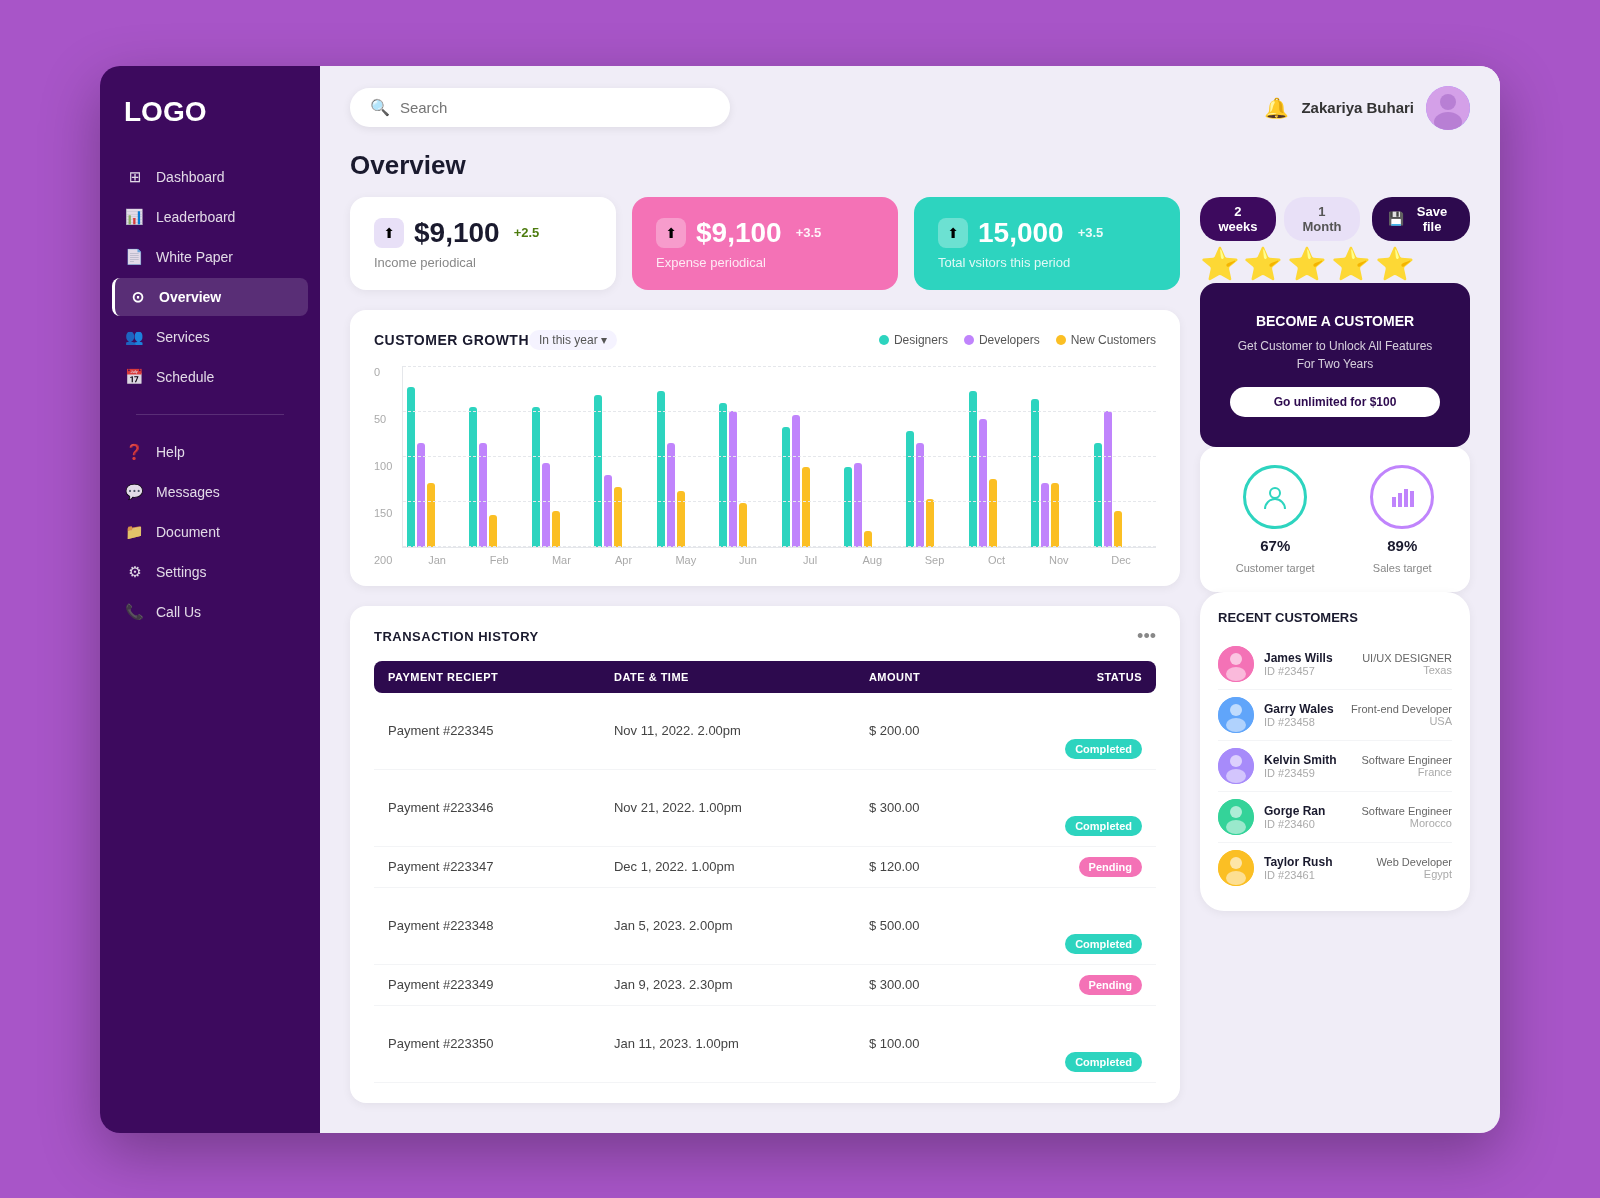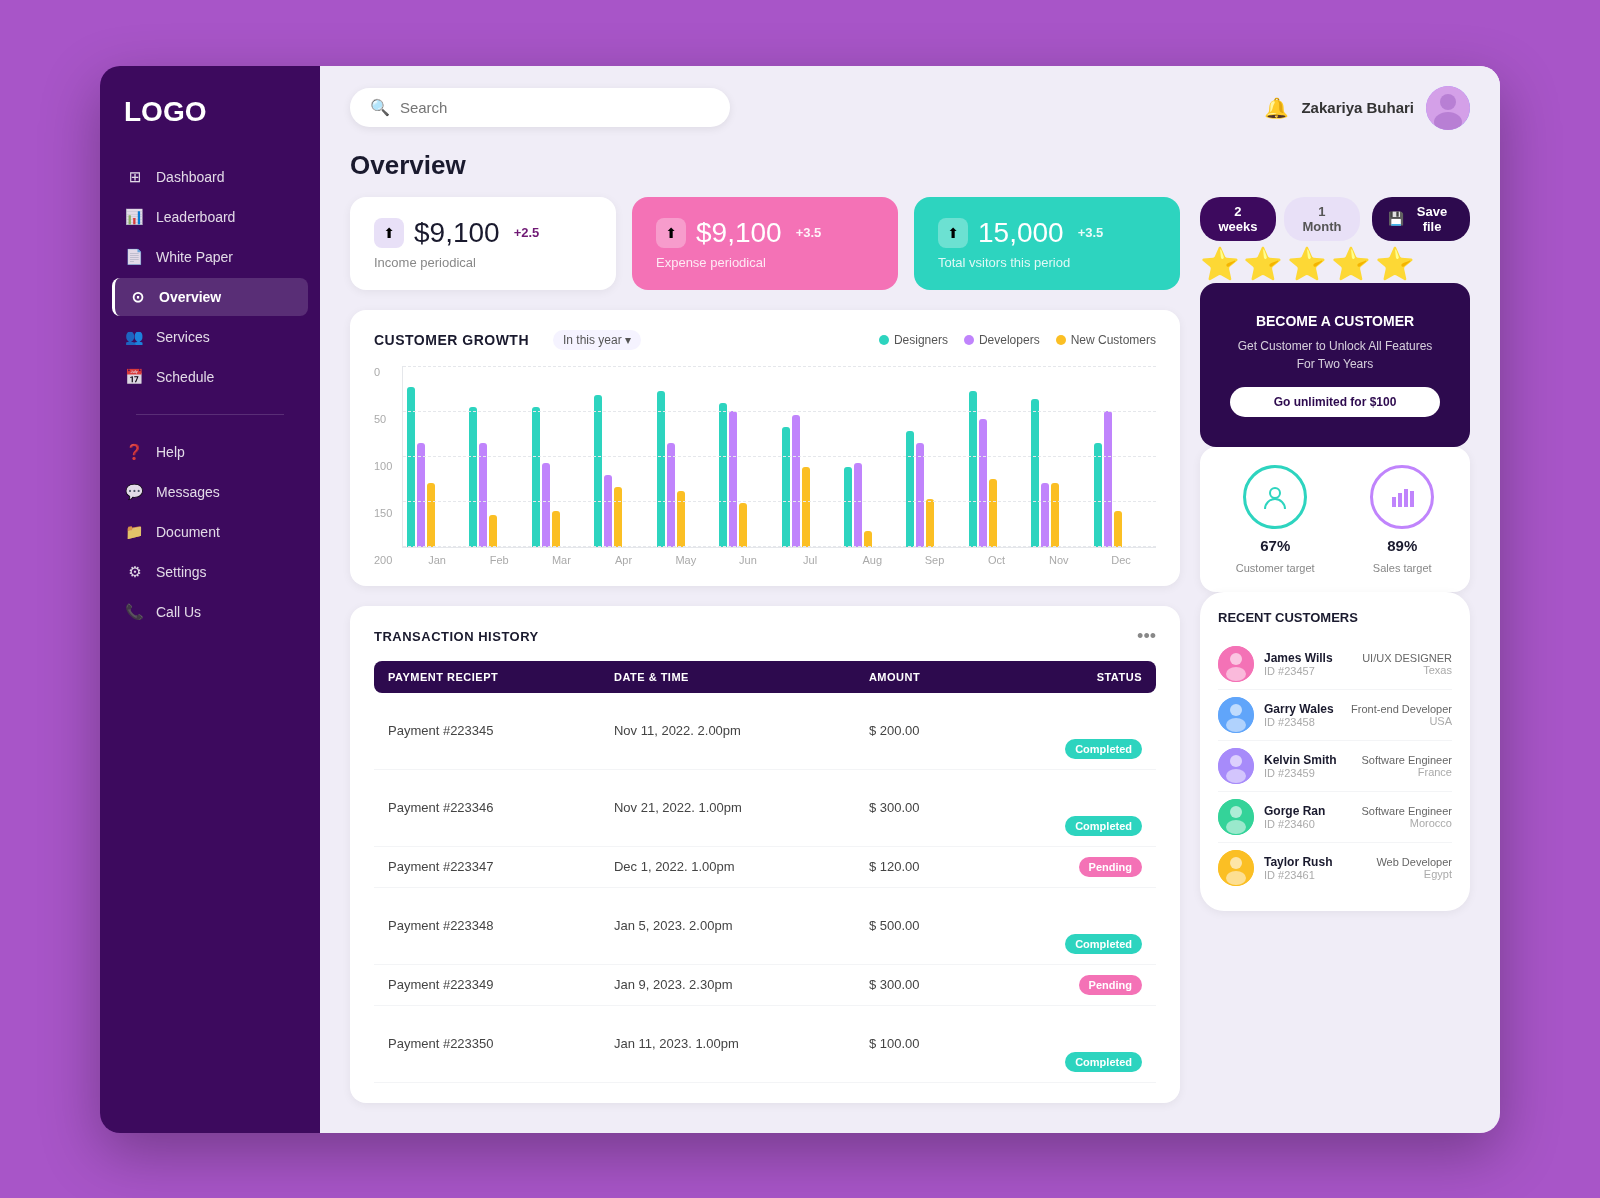--- a/index.html
+++ b/index.html
@@ -165,30 +165,30 @@
     .stat-up-icon {
       width: 30px; height: 30px;
       background: rgba(255,255,255,0.3);
       border-radius: 8px;
       display: flex; align-items: center; justify-content: center;
       font-size: 14px;
     }
     .stat-card.white .stat-up-icon { background: #e8e0f7; }
     .stat-value {
       font-size: 28px;
-      font-weight: 400;
+      font-weight: 700;
       color: #1a1a2e;
       text-align: right;
     }
     .stat-card.pink .stat-value,
     .stat-card.teal .stat-value { color: #fff; }
     .stat-change {
       font-size: 13px;
       font-weight: 600;
-      color: #701a75;
+      color: #4d7c0f;
       margin-left: 4px;
     }
     .stat-card.pink .stat-change,
     .stat-card.teal .stat-change { color: rgba(255,255,255,0.9); }
     .stat-label {
       font-size: 13px;
       color: #888;
       font-weight: 500;
     }
     .stat-card.pink .stat-label,
@@ -197,21 +197,21 @@
     
     .chart-card {
       background: #fff;
       border-radius: 16px;
       padding: 20px 24px;
       box-shadow: 0 2px 10px rgba(0,0,0,0.06);
     }
     .chart-header {
       display: flex;
       align-items: center;
-      gap: 24px;
+      gap: 0;
       margin-bottom: 16px;
     }
     .chart-title {
       font-size: 14px;
       font-weight: 700;
       color: #1a1a2e;
       letter-spacing: 0.5px;
     }
     .chart-filter {
       font-size: 12px;

